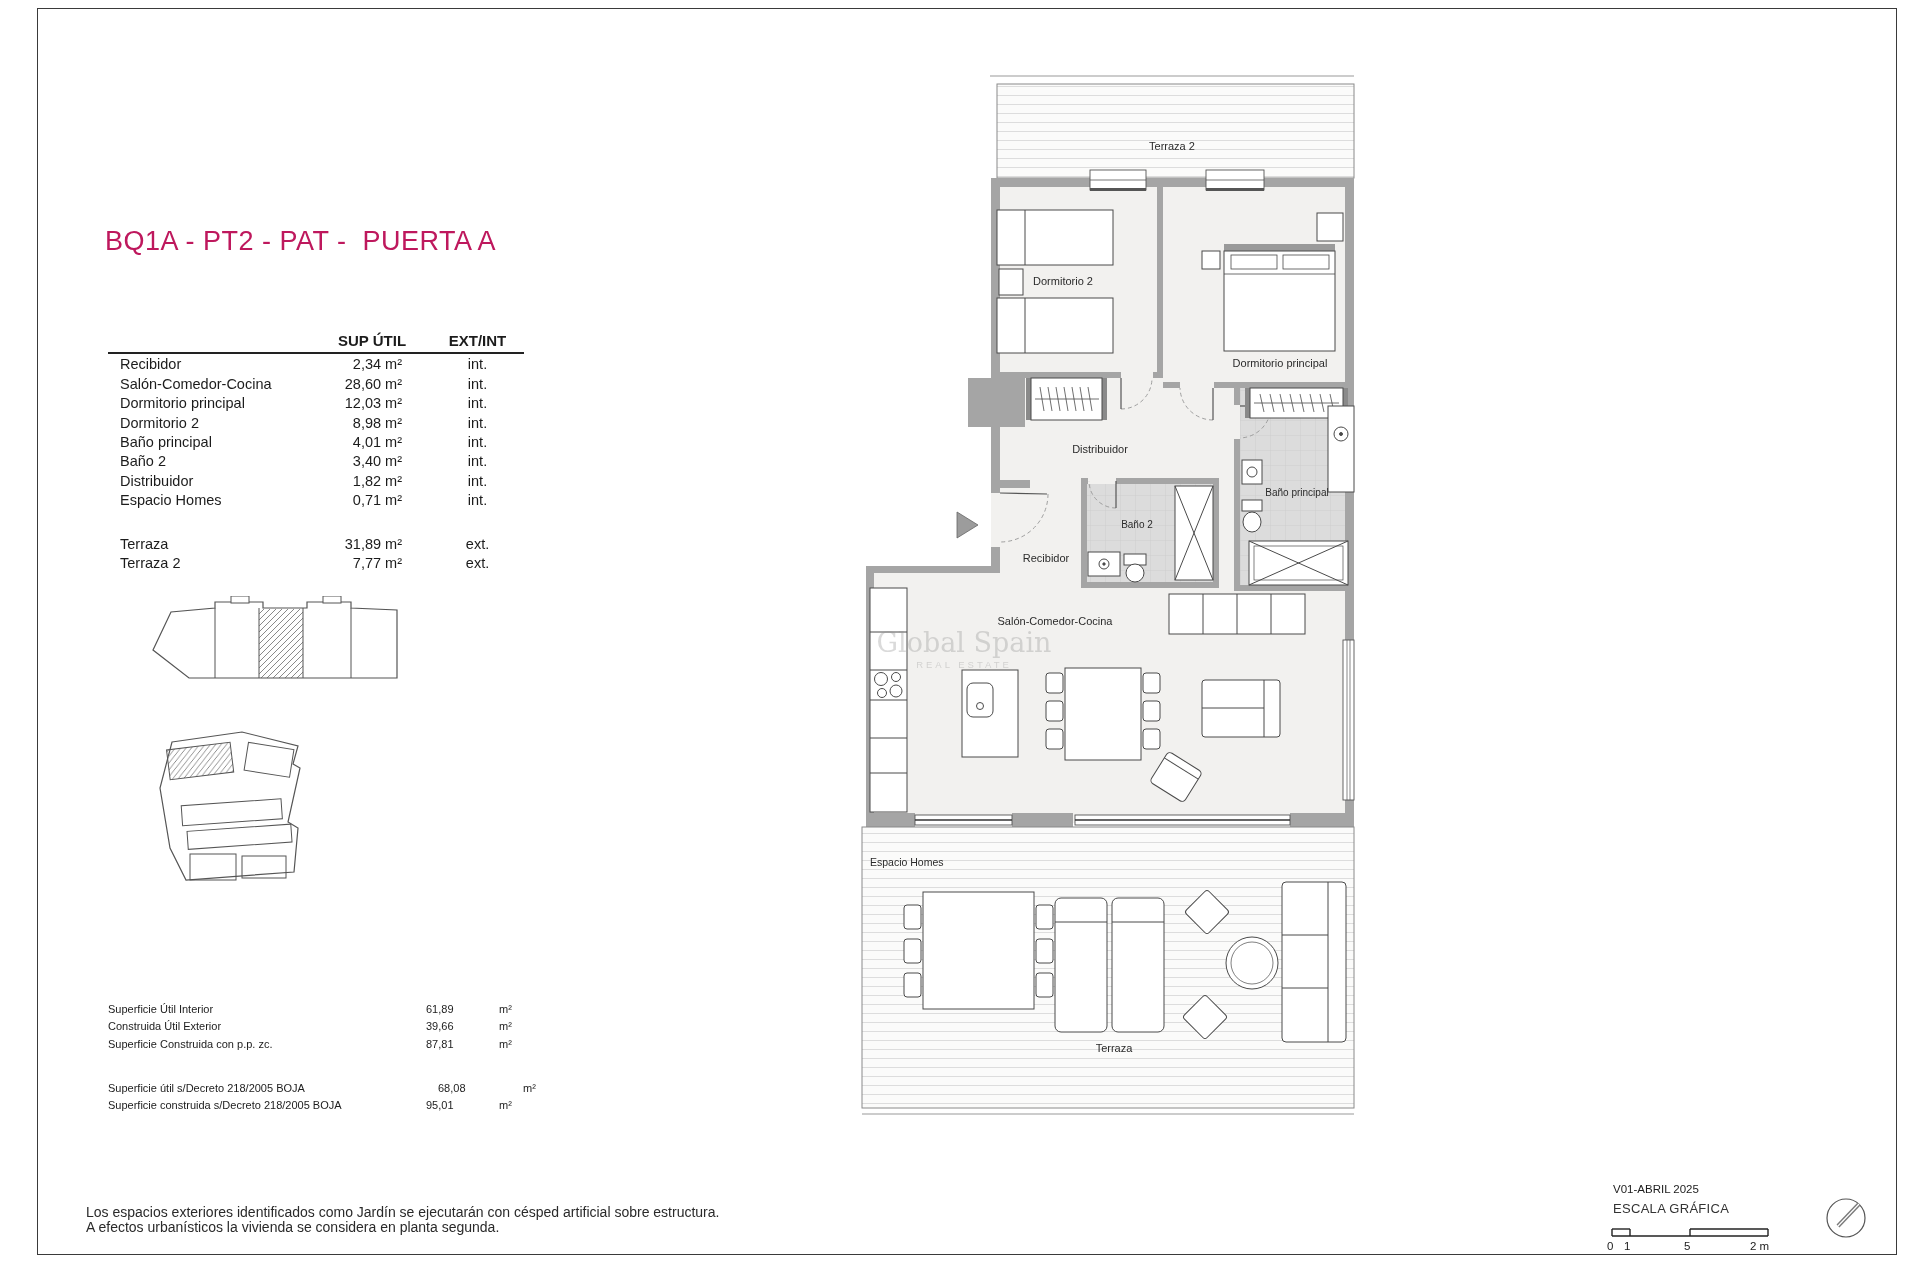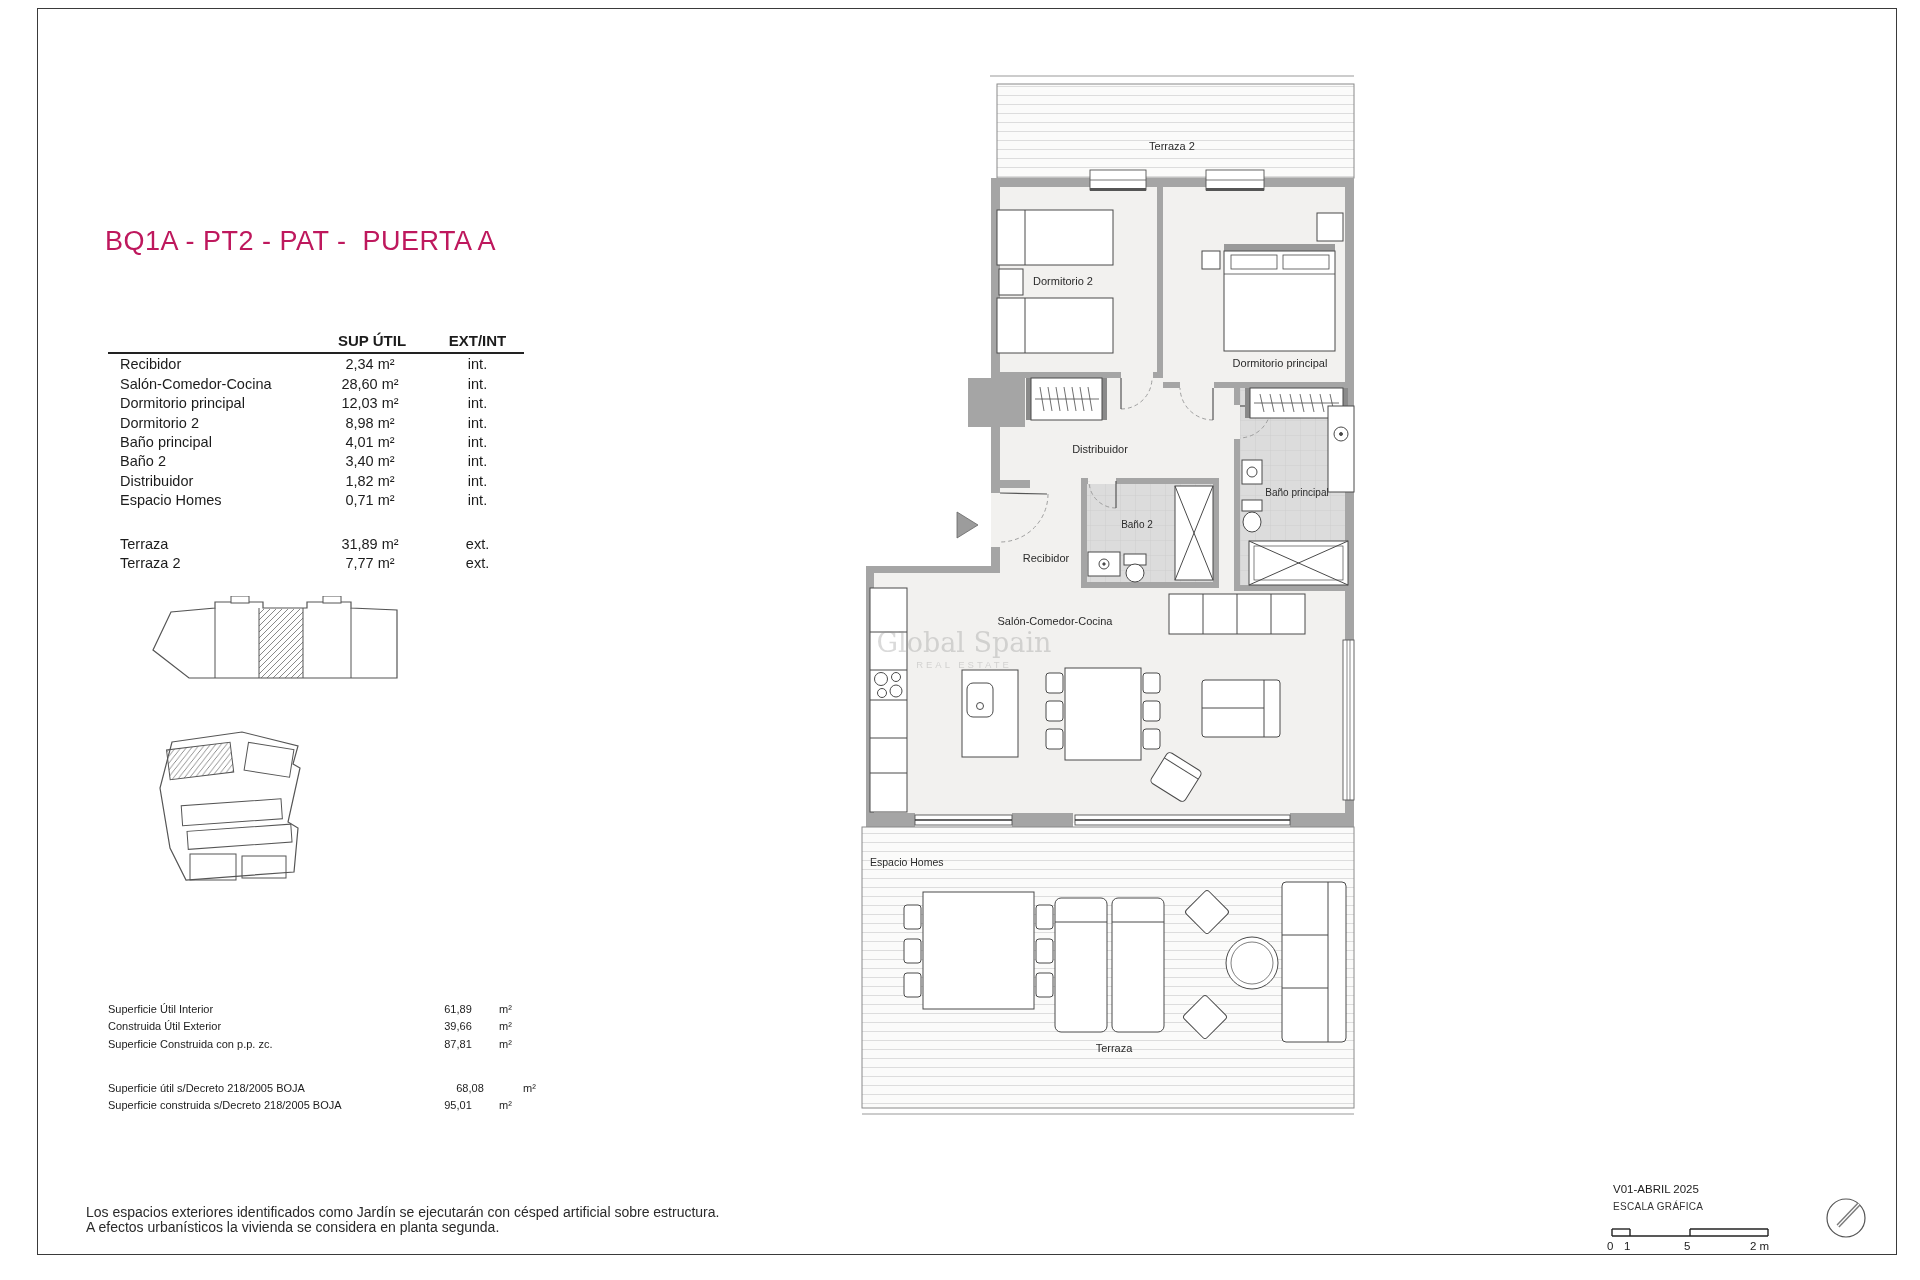--- a/index.html
+++ b/index.html
@@ -7,40 +7,40 @@
        font-family:"Liberation Sans",sans-serif;color:#1c1c1c;}
   .abs{position:absolute;}
   
   .frame{left:37px;top:8px;width:1858px;height:1245px;border:1px solid #3a3a3a;}
   
   .sheet-title{left:105px;top:226px;font-size:27px;letter-spacing:.5px;white-space:pre;color:#be185d;}
   
   .atable{left:108px;top:331px;width:430px;font-size:14.5px;line-height:19.4px;}
   .arow{display:flex;height:19.4px;white-space:nowrap;}
   .aname{width:230px;padding-left:12px;box-sizing:border-box;}
-  .aarea{width:64px;text-align:center;}
+  .aarea{width:64px;text-align:right;}
   .atype{width:115px;margin-left:18px;text-align:center;}
   .ahead{font-weight:bold;font-size:15px;}
   .ahead .aarea{text-align:left;}
   .arule{width:416px;border-top:2px solid #222;margin:2px 0 1px 0;}
   .gap24{margin-top:24px;}
   
   .summary{left:108px;top:1001px;width:440px;font-size:11px;line-height:17.3px;}
   .srow{display:flex;height:17.3px;white-space:nowrap;}
   .slabel{width:318px;}
-  .svalue{width:64px;text-align:center;}
+  .svalue{width:64px;text-align:left;}
   .sunit{margin-left:9px;}
   .gap14{margin-top:27px;gap:12px;}
   
   .notes{left:86px;top:1205px;font-size:14px;line-height:15px;color:#2a2a2a;}
   .legal{left:57px;top:1257px;width:1850px;font-size:10.5px;font-style:italic;line-height:11.8px;
          color:#222;white-space:pre;}
   
   .version{left:1613px;top:1183px;font-size:11.5px;}
-  .scale-title{left:1613px;top:1201px;font-size:10px;letter-spacing:.3px;color:#333;}
+  .scale-title{left:1613px;top:1201px;font-size:13px;letter-spacing:.3px;color:#333;}
   .tick{font-size:11.5px;top:1240px;}
   .t0{left:1607px;} .t1{left:1624px;} .t5{left:1684px;} .t10{left:1750px;}
   svg text{font-family:"Liberation Sans",sans-serif;}
   .wm1{font-family:"DejaVu Serif",serif;}
 </style>
 </head>
 <body>
 
 <div class="abs frame"></div>
 

